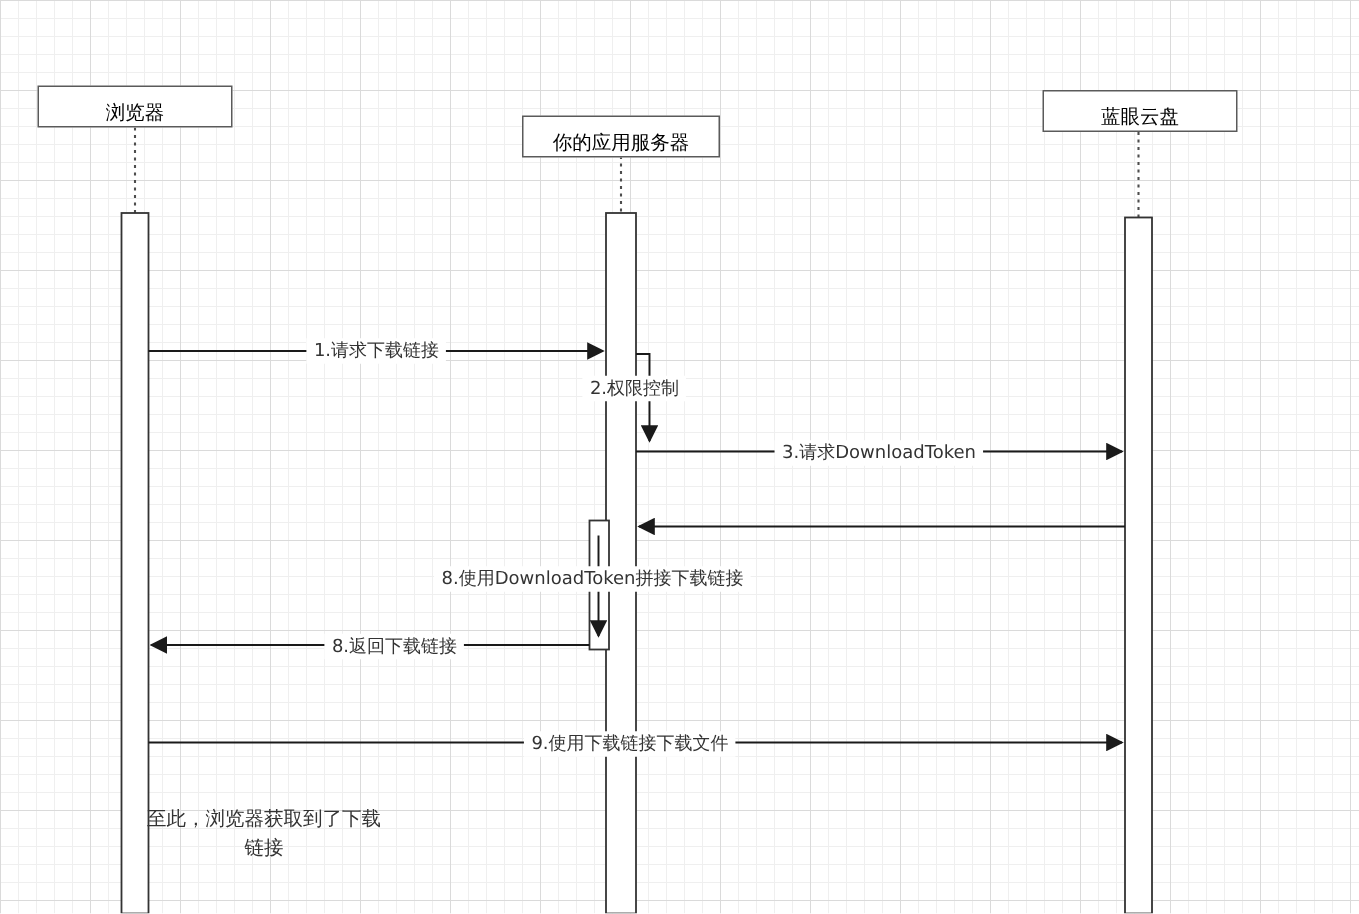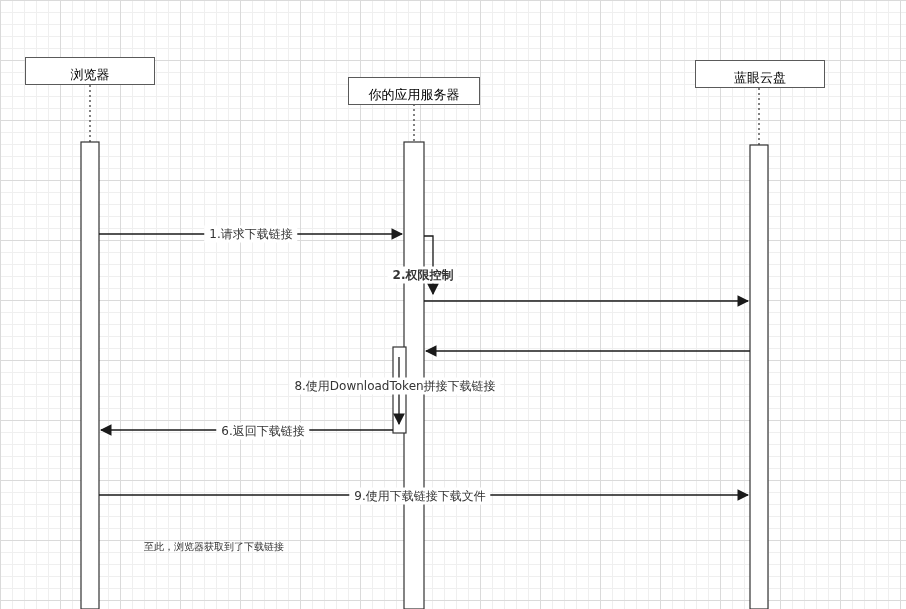--- a/index.html
+++ b/index.html
@@ -52,26 +52,26 @@
     transform: translate(-50%, -50%);
     background: #ffffff;
     padding: 0 5px;
     font-size: 12px;
     white-space: nowrap;
     color: #333333;
   }
 
   .note {
     position: absolute;
-    left: 120px;
+    left: 94px;
     top: 537px;
     width: 164px;
-    font-size: 10px;
+    font-size: 13px;
     line-height: 19px;
-    text-align: right;
+    text-align: center;
     color: #333333;
   }
 </style>
 </head>
 <body>
 
 <div class="canvas">
 
   <svg class="lines-layer" width="906" height="609" viewBox="0 0 906 609" xmlns="http://www.w3.org/2000/svg">
     <defs>
@@ -102,20 +102,21 @@
     <span>浏览器</span>
   </div>
   <div class="actor" style="left:348px; top:57px; width:132px; height:28px;margin-top:20px;">
     <span>你的应用服务器</span>
   </div>
   <div class="actor" style="left:695px; top:60px; width:130px; height:28px;">
     <span>蓝眼云盘</span>
   </div>
 
   <div class="msg-label" style="left:251px; top:234px;">1.请求下载链接</div>
-  <div class="msg-label" style="left:423px; top:275px;font-weight:bold;">2.权限控制</div>
+  <div class="msg-label" style="left:423px; top:259px;">2.权限控制</div>
+  <div class="msg-label" style="left:586px; top:302px;">3.请求DownloadToken</div>
   <div class="msg-label" style="left:395px; top:386px;">8.使用DownloadToken拼接下载链接</div>
-  <div class="msg-label" style="left:263px; top:431px;">6.返回下载链接</div>
+  <div class="msg-label" style="left:263px; top:431px;">8.返回下载链接</div>
   <div class="msg-label" style="left:420px; top:496px;">9.使用下载链接下载文件</div>
 
   <div class="note">至此，浏览器获取到了下载链接</div>
 
 </div>
 
 </body></html>

